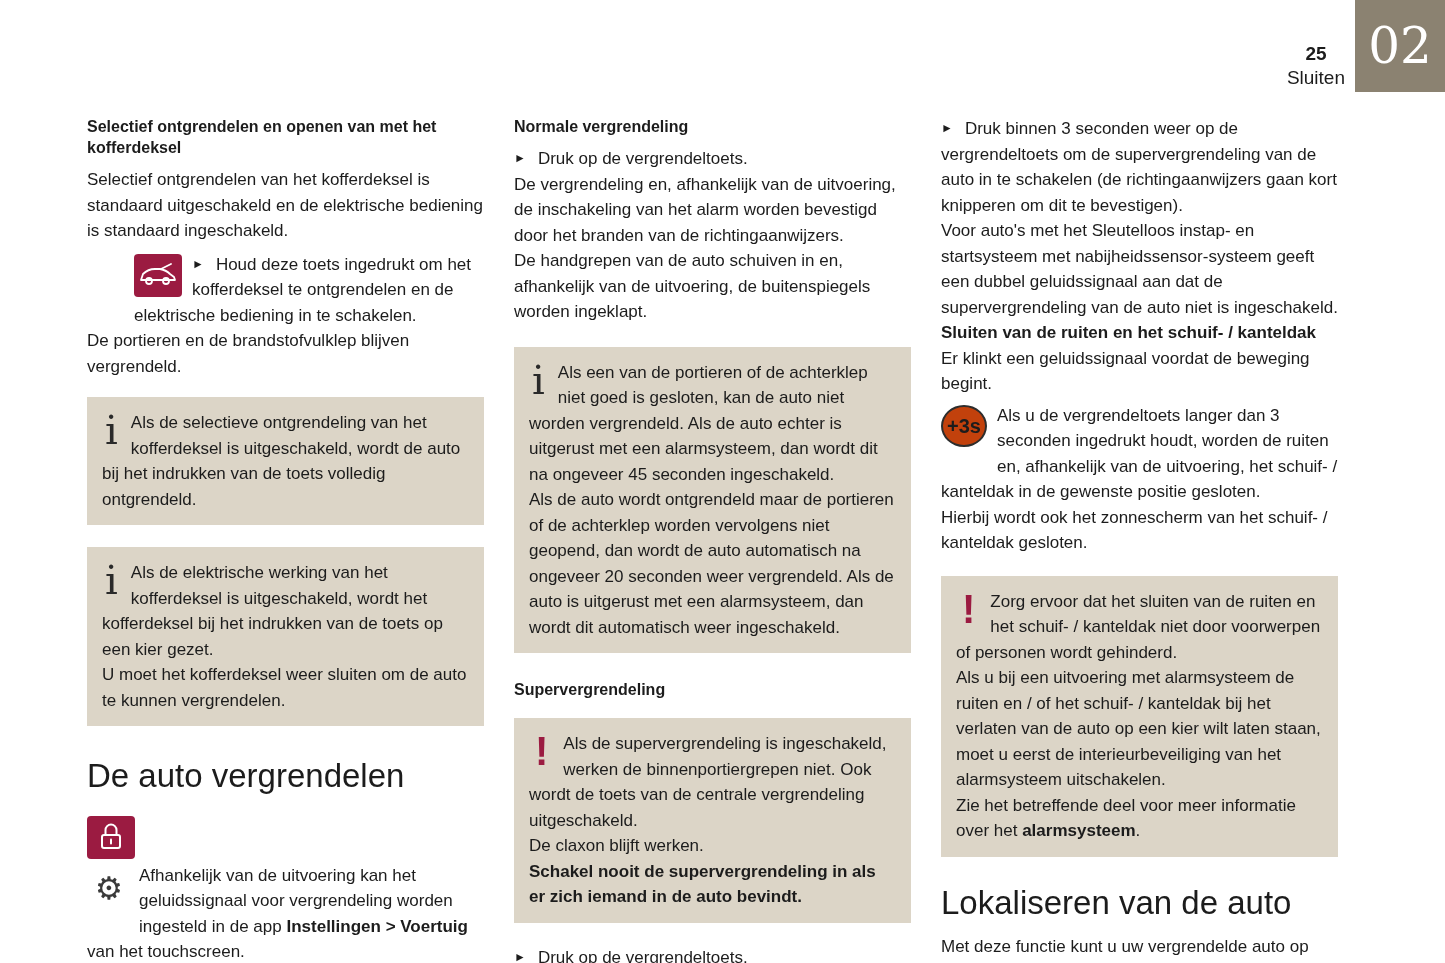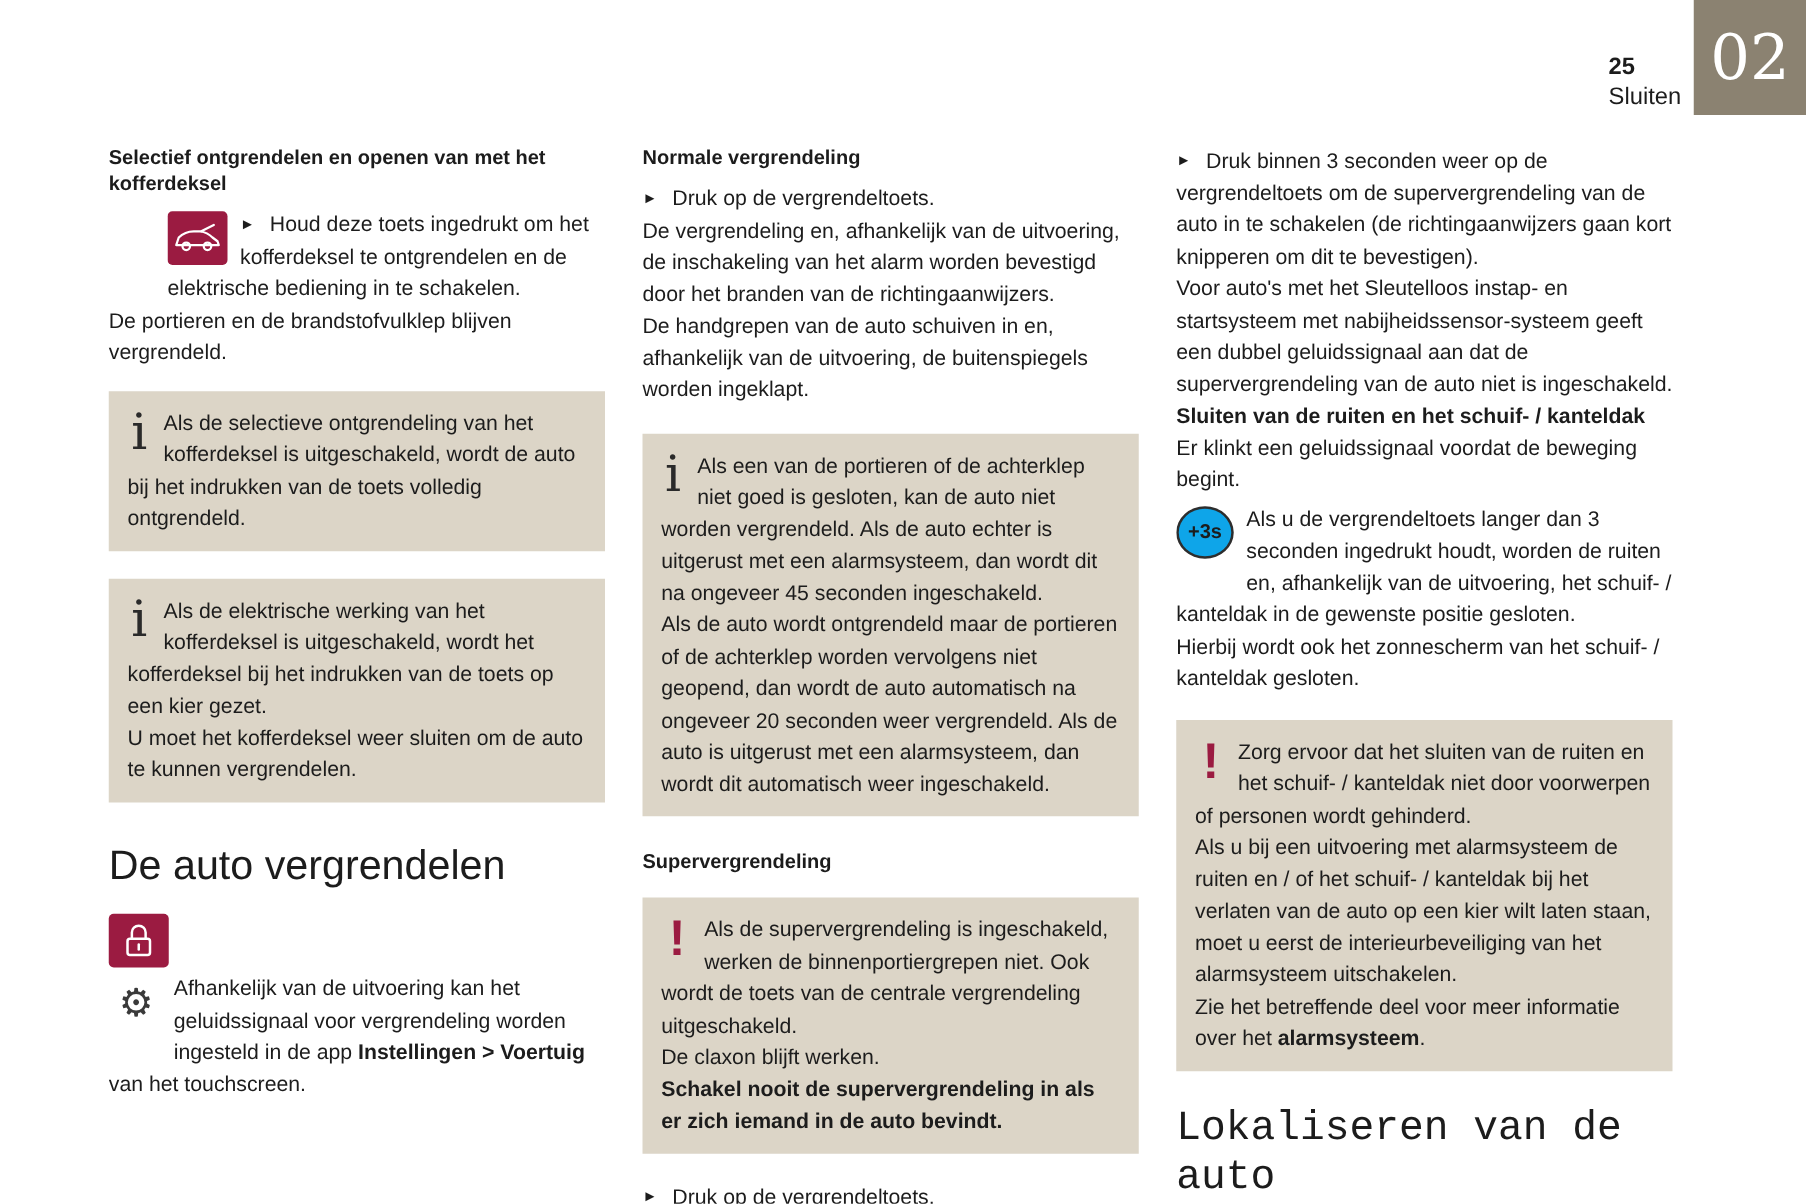--- a/index.html
+++ b/index.html
@@ -8,21 +8,21 @@
     width:1445px; height:963px; position:relative; overflow:hidden;
     font-family:"Liberation Sans", sans-serif;
     color:var(--text,#1c1c1c);
   }
   .chapter-tab {
     position:absolute; top:0; right:0; width:90px; height:92px;
     background:var(--tab,#8b8271); color:#fff;
     display:flex; align-items:center; justify-content:center;
     font-family:"DejaVu Serif", serif; font-size:50px; font-weight:400;
   }
-  .page-meta { position:absolute; top:42px; right:100px; text-align:left; line-height:1.25; }
+  .page-meta { position:absolute; top:42px; right:100px; text-align:center; line-height:1.25; }
   .page-number { font-weight:bold; font-size:19px; }
   .chapter-title { font-size:19px; }
 
   .columns { position:absolute; top:116px; left:87px; display:flex; gap:30px; }
   .col { width:397px; font-size:17px; line-height:1.5; }
 
   h3 { font-size:16px; line-height:1.32; margin:0 0 9px; }
   .h-large { font-size:33px; font-weight:400; line-height:1.2; margin:30px 0 20px; }
   .col p { margin:0; }
   .bold { font-weight:bold; }
@@ -48,40 +48,41 @@
   .icon-para { overflow:hidden; }
   .icon-para .sq { float:left; margin:2px 10px 4px 0; }
   .sq-block { margin:2px 0 4px; }
   .gear {
     float:left; width:44px; height:50px; display:flex; align-items:center; justify-content:center;
     font-family:"DejaVu Sans", sans-serif; font-size:31px; color:#3a3a3a; margin:0 8px 6px 0;
   }
   .plus3s {
     float:left; width:46px; height:42px; border:2px solid #2d2d2d; border-radius:50%;
     display:flex; align-items:center; justify-content:center;
-    font-size:16px; font-weight:bold; margin:2px 10px 8px 0; background:#0ea5e9;
+    font-size:20px; font-weight:bold; margin:2px 10px 8px 0; background:#c2410c;
   }
 </style>
 </head>
 <body>
 
 <div class="page">
 
   <div class="chapter-tab">
     <span>02</span>
   </div>
   <div class="page-meta">
     <div class="page-number">25</div>
     <div class="chapter-title">Sluiten</div>
   </div>
 
   <main class="columns">
 
     <section class="col">
       <h3>Selectief ontgrendelen en openen van met het kofferdeksel</h3>
+      <p>Selectief ontgrendelen van het kofferdeksel is standaard uitgeschakeld en de elektrische bediening is standaard ingeschakeld.</p>
 
       <div class="icon-para" style="margin-top:8px;margin-left:47px;">
         <span class="sq">
           <svg width="38" height="28" viewBox="0 0 38 28" aria-hidden="true">
             <g fill="none" stroke="#fff" stroke-width="1.8" stroke-linecap="round" stroke-linejoin="round">
               <path d="M2 19 L4 13 Q9 8 16 8 L21 8 Q27 9 31 13 L35 16 L36 19 L2 19"></path>
               <path d="M22 8 L32 3"></path>
               <circle cx="10" cy="20" r="3"></circle>
               <circle cx="27" cy="20" r="3"></circle>
             </g>
@@ -156,18 +157,18 @@
       </div>
       <p>Hierbij wordt ook het zonnescherm van het schuif- / kanteldak gesloten.</p>
 
       <div class="note" style="margin-top:20px;">
         <span class="w-icon">!</span>
         <p>Zorg ervoor dat het sluiten van de ruiten en het schuif- / kanteldak niet door voorwerpen of personen wordt gehinderd.</p>
         <p>Als u bij een uitvoering met alarmsysteem de ruiten en / of het schuif- / kanteldak bij het verlaten van de auto op een kier wilt laten staan, moet u eerst de interieurbeveiliging van het alarmsysteem uitschakelen.</p>
         <p><span>Zie het betreffende deel voor meer informatie over het </span><b>alarmsysteem</b><span>.</span></p>
       </div>
 
-      <h2 class="h-large" style="margin-top:26px; margin-bottom:12px;font-family:Liberation Mono, monospace;">Lokaliseren van de auto</h2>
+      <h2 class="h-large" style="margin-top:26px; margin-bottom:12px;">Lokaliseren van de auto</h2>
       <p>Met deze functie kunt u uw vergrendelde auto op afstand herkennen, door:</p>
     </section>
 
   </main>
 </div>
 
 </body></html>

